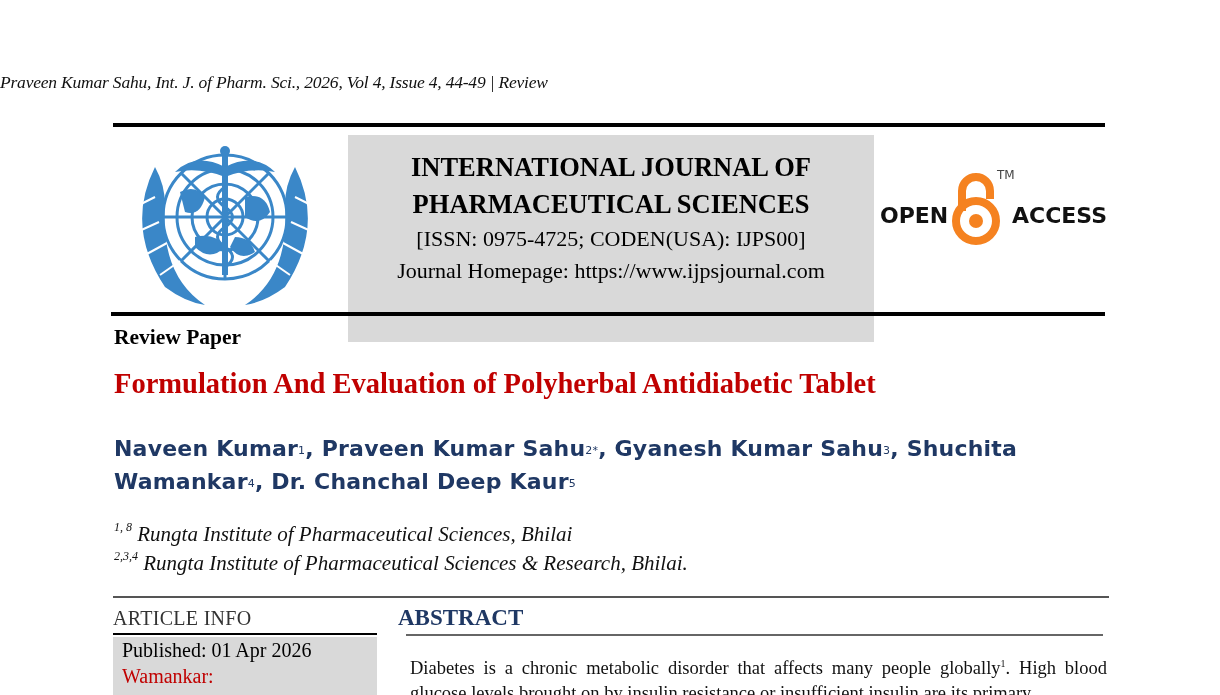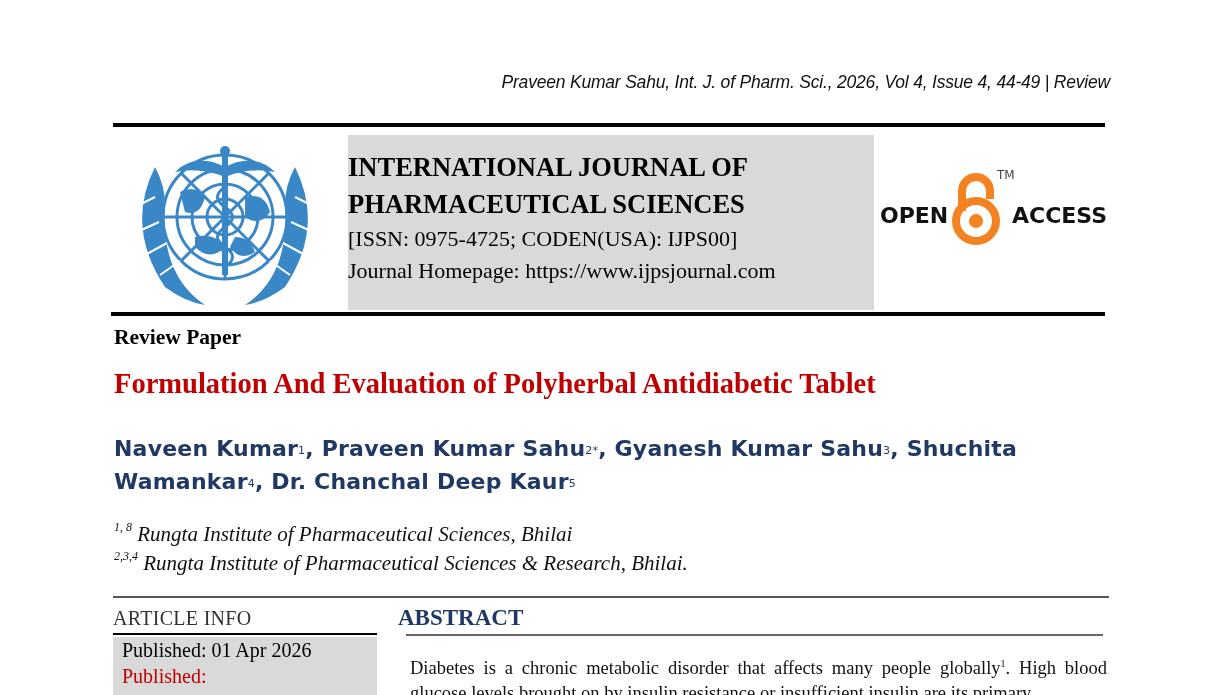--- a/index.html
+++ b/index.html
@@ -1,22 +1,22 @@
 <!DOCTYPE html>
 <html><head>
 <meta charset="utf-8">
 <style>
   html, body { margin:0; padding:0; background:#ffffff; }
   body { width:1220px; height:695px; overflow:hidden; position:relative; font-family:"Liberation Serif", serif; color:#000; }
   .abs { position:absolute; }
-  .running-head { left:0; width:1110px; top:72px; text-align:right; font-family:Liberation Sans, sans-serif; font-style:italic; font-size:17.5px; color:#111; letter-spacing:-0.2px; }
+  .running-head { left:0; width:1110px; top:72px; text-align:left; font-family:Liberation Serif, serif; font-style:italic; font-size:17.5px; color:#111; letter-spacing:-0.2px; }
   .rule-top { left:113px; top:123px; width:992px; height:4px; background:#000; }
   .rule-bottom { left:111px; top:312px; width:994px; height:4px; background:#000; }
   .logo-left { left:125px; top:137px; width:200px; height:170px; }
-  .journal-box { left:348px; top:135px; width:526px; height:175px; background:#d9d9d9; text-align:left; }
+  .journal-box { left:348px; top:135px; width:526px; height:207px; background:#d9d9d9; text-align:center; }
   .jt { font-weight:bold; font-size:26.5px; line-height:37px; margin-top:14px; }
   .jt2 { font-weight:bold; font-size:26.5px; line-height:37px; }
   .jissn { font-size:22px; line-height:32px; }
   .jhome { font-size:22px; line-height:32px; }
   .oa-logo { left:880px; top:165px; width:228px; height:90px; }
   .review-label { left:114px; top:325px; font-weight:bold; font-size:21.5px; }
   .paper-title { left:114px; top:368px; font-weight:bold; font-size:28.5px; color:#c00000; }
   .authors { left:114px; top:432px; width:960px; font-family:"DejaVu Sans", sans-serif; font-weight:bold; font-size:22px; line-height:33px; color:#1f3864; letter-spacing:0.2px; }
   .authors sup { font-size:11px; vertical-align:top; position:relative; top:2px; font-weight:normal; }
   .aff { left:114px; font-style:italic; font-size:21px; color:#111; }
@@ -124,17 +124,17 @@
   <sup>2,3,4</sup>
   <span>Rungta Institute of Pharmaceutical Sciences &amp; Research, Bhilai.</span>
 </div>
 
 <div class="abs sep-line"></div>
 
 <div class="abs ai-title">ARTICLE INFO</div>
 <div class="abs ai-rule"></div>
 <div class="abs ai-box"></div>
 <div class="abs published">Published: 01 Apr 2026</div>
-<div class="abs keywords">Published:</div>
+<div class="abs keywords">Wamankar:</div>
 
 <div class="abs abs-title">ABSTRACT</div>
 <div class="abs abs-rule"></div>
 <div class="abs abs-text"><span>Diabetes is a chronic metabolic disorder that affects many people globally</span><sup>1</sup><span>. High blood glucose levels brought on by insulin resistance or insufficient insulin are its primary</span></div>
 
 </body></html>

